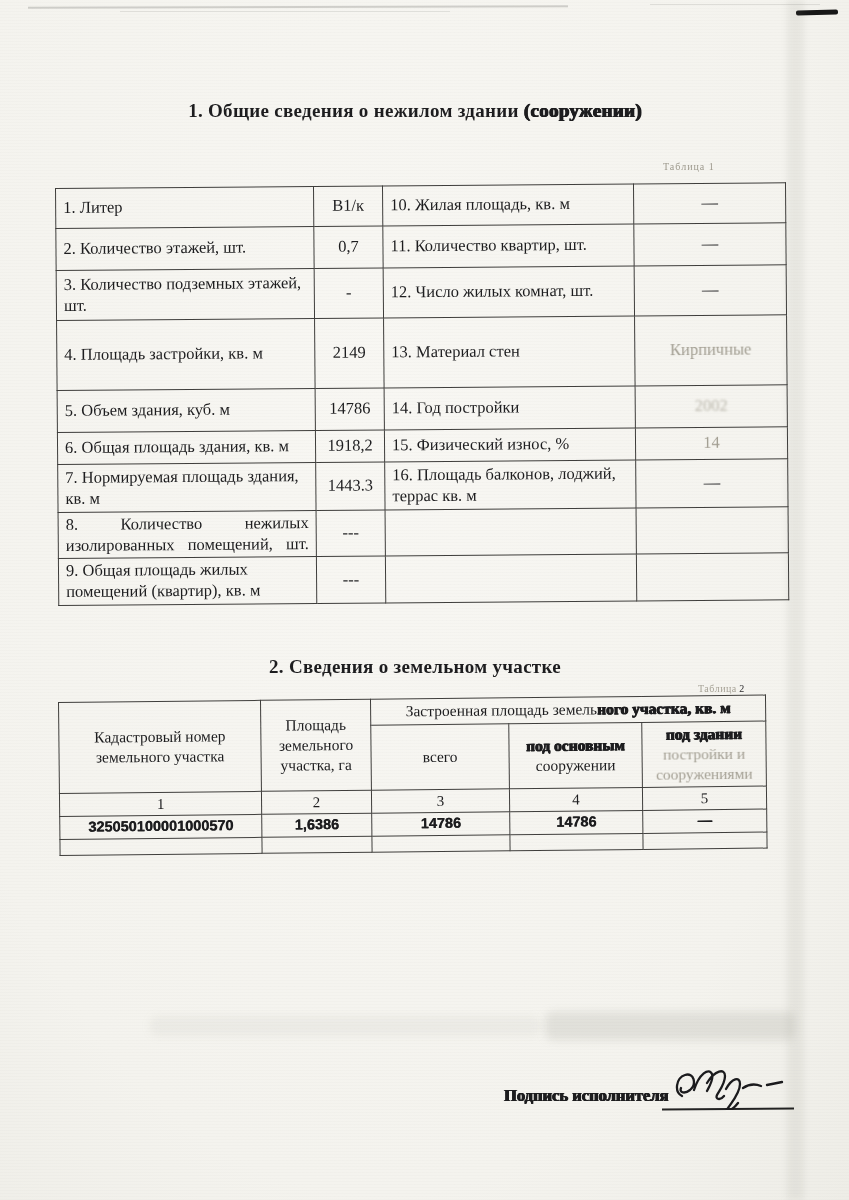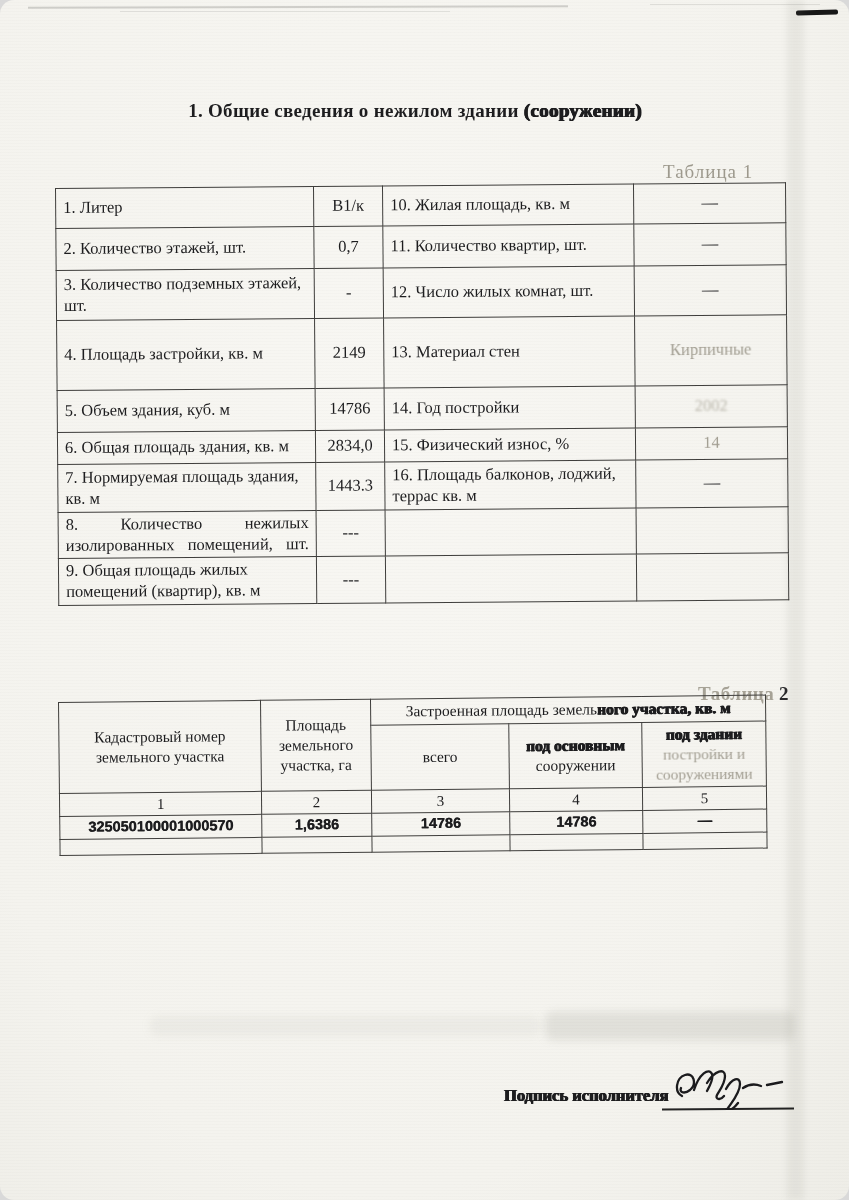--- a/index.html
+++ b/index.html
@@ -4,21 +4,20 @@
 <style>
   html,body { margin:0; padding:0; background:#d9d9d9; }
   #page {
     position:relative; width:849px; height:1200px; margin:0 auto;
     background:
       repeating-linear-gradient(0deg, rgba(90,88,80,0.018) 0 1px, rgba(0,0,0,0) 1px 3px),
       radial-gradient(ellipse at 45% 35%, #f8f7f3 0%, #f4f3ee 70%, #eeede7 100%);
     overflow:hidden;
     font-family:"Liberation Serif", serif;
     color:#1d1d1f;
-    border-radius:14px;
   }
   
   .streak { position:absolute; background:rgba(70,68,62,0.22); filter:blur(0.6px); }
   .streak.s1 { left:28px; top:6px;  width:540px; height:2px; transform:rotate(-0.15deg); }
   .streak.s2 { left:120px; top:11px; width:330px; height:1px; opacity:.5; }
   .streak.s3 { left:650px; top:4px; width:170px; height:1px; opacity:.6; }
   .corner-dash { position:absolute; left:796px; top:10px; width:42px; height:5px;
     background:#181818; border-radius:2px; transform:rotate(-1.5deg); }
   .right-band { position:absolute; left:787px; top:0; width:17px; height:1200px;
     background:rgba(110,108,100,0.09); filter:blur(3px); }
@@ -28,23 +27,23 @@
     background:rgba(140,138,126,0.08); filter:blur(4px); border-radius:8px; }
 
   
   .sec-title { position:absolute; left:0; width:830px; text-align:center;
     font-size:19px; font-weight:bold; letter-spacing:.3px; }
   #title1 { top:100px; }
   #title2 { top:656px; }
   .smudge { font-weight:bold; text-shadow:0.7px 0 0 currentColor, -0.4px 0 0 currentColor, 0 0.4px 0 currentColor; }
   .ghost { color:#a29e92; filter:blur(0.45px); }
   .ghost-xfaint { color:#bab7ac; filter:blur(0.8px); }
-  .tbl-caption { position:absolute; font-size:19px; }
+  .tbl-caption { position:absolute; font-size:10px; }
   #cap1 { left:663px; top:161px; color:#9d998d; filter:blur(0.4px); letter-spacing:1px; }
-  #cap2 { left:698px; top:683px;font-weight:bold; }
+  #cap2 { left:698px; top:683px; }
   #cap2 .word { color:#a6a296; filter:blur(0.4px); letter-spacing:.5px; }
   #cap2 .num { color:#2a2a2c; }
 
   
   table { border-collapse:collapse; table-layout:fixed; }
   td, th { border:1.3px solid #3f3e3c; padding:2px 7px; vertical-align:middle;
     font-weight:normal; overflow:hidden; }
   #table1 { position:absolute; left:55px; top:188px; transform:rotate(-0.45deg);
     transform-origin:0 0; }
   #table1 table { width:730px; }
@@ -117,21 +116,21 @@
         <td class="val ghost">Кирпичные</td>
       </tr>
       <tr style="height:42px">
         <td class="lbl">5. Объем здания, куб.  м</td>
         <td class="val">14786</td>
         <td class="lbl">14. Год постройки</td>
         <td class="val ghost-xfaint">2002</td>
       </tr>
       <tr style="height:32px">
         <td class="lbl">6. Общая площадь здания, кв.  м</td>
-        <td class="val">2834,0</td>
+        <td class="val">1918,2</td>
         <td class="lbl">15. Физический износ, %</td>
         <td class="val ghost">14</td>
       </tr>
       <tr style="height:48px">
         <td class="lbl">7. Нормируемая площадь здания, кв.  м</td>
         <td class="val">1443.3</td>
         <td class="lbl">16. Площадь балконов, лоджий, террас кв.  м</td>
         <td class="val">—</td>
       </tr>
       <tr style="height:38px">
@@ -143,20 +142,21 @@
       <tr style="height:40px">
         <td class="lbl">9. Общая площадь жилых помещений (квартир), кв.  м</td>
         <td class="val">---</td>
         <td class="lbl"></td>
         <td class="val"></td>
       </tr>
     </tbody>
       </table>
   </div>
 
+  <div id="title2" class="sec-title">2. Сведения о земельном участке</div>
 
   <div id="cap2" class="tbl-caption"><span class="word">Таблица</span> <span class="num">2</span></div>
 
   <div id="table2">
     <table>
       <colgroup>
           <col style="width:202px">
           <col style="width:110px">
           <col style="width:138px">
           <col style="width:133px">

